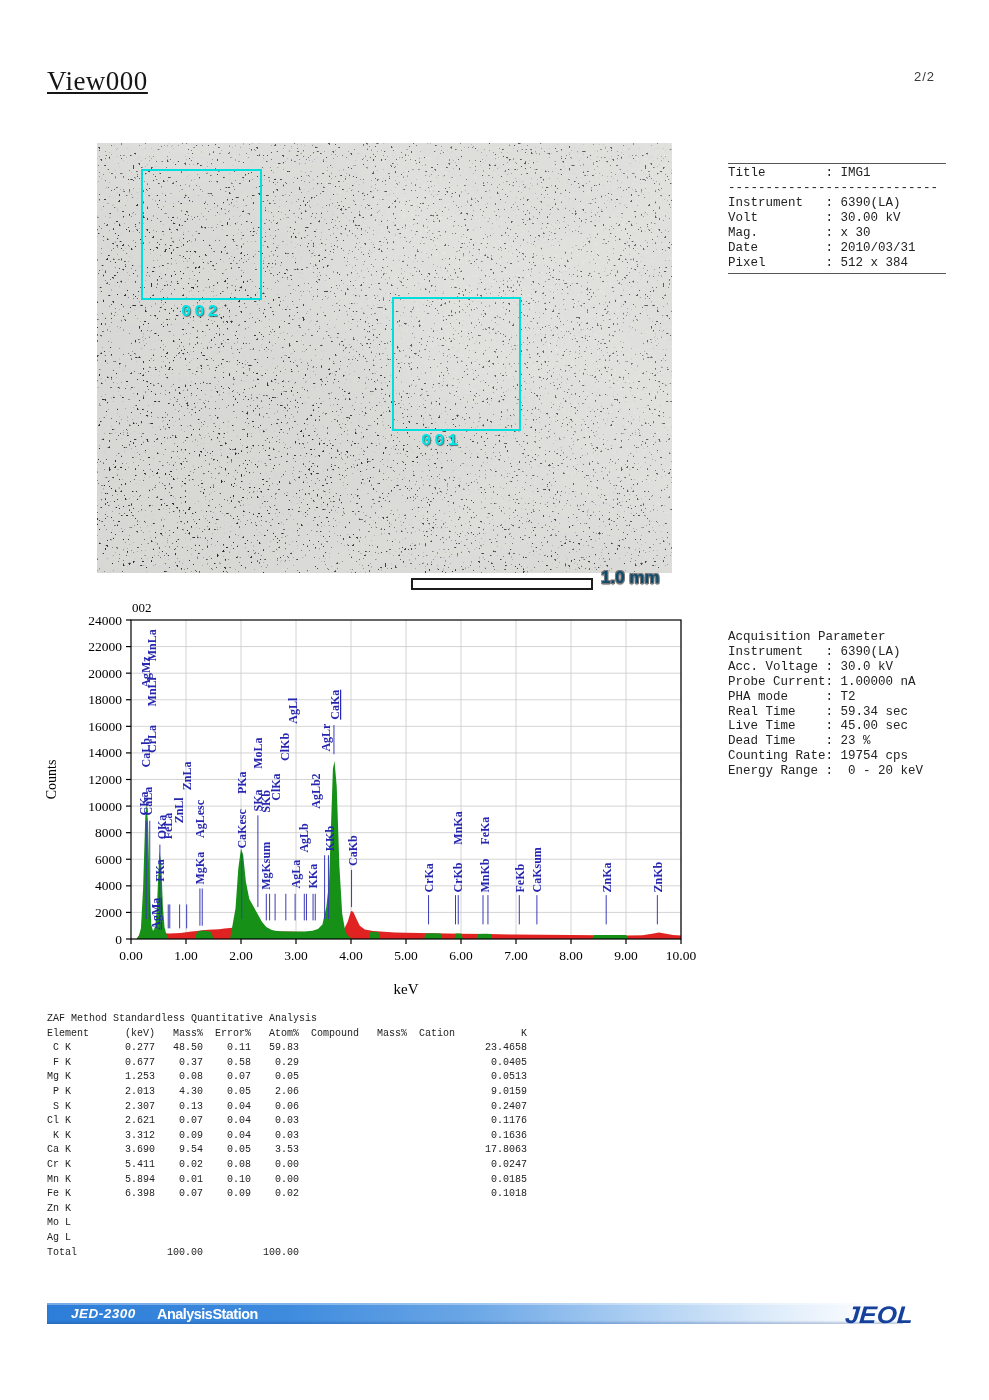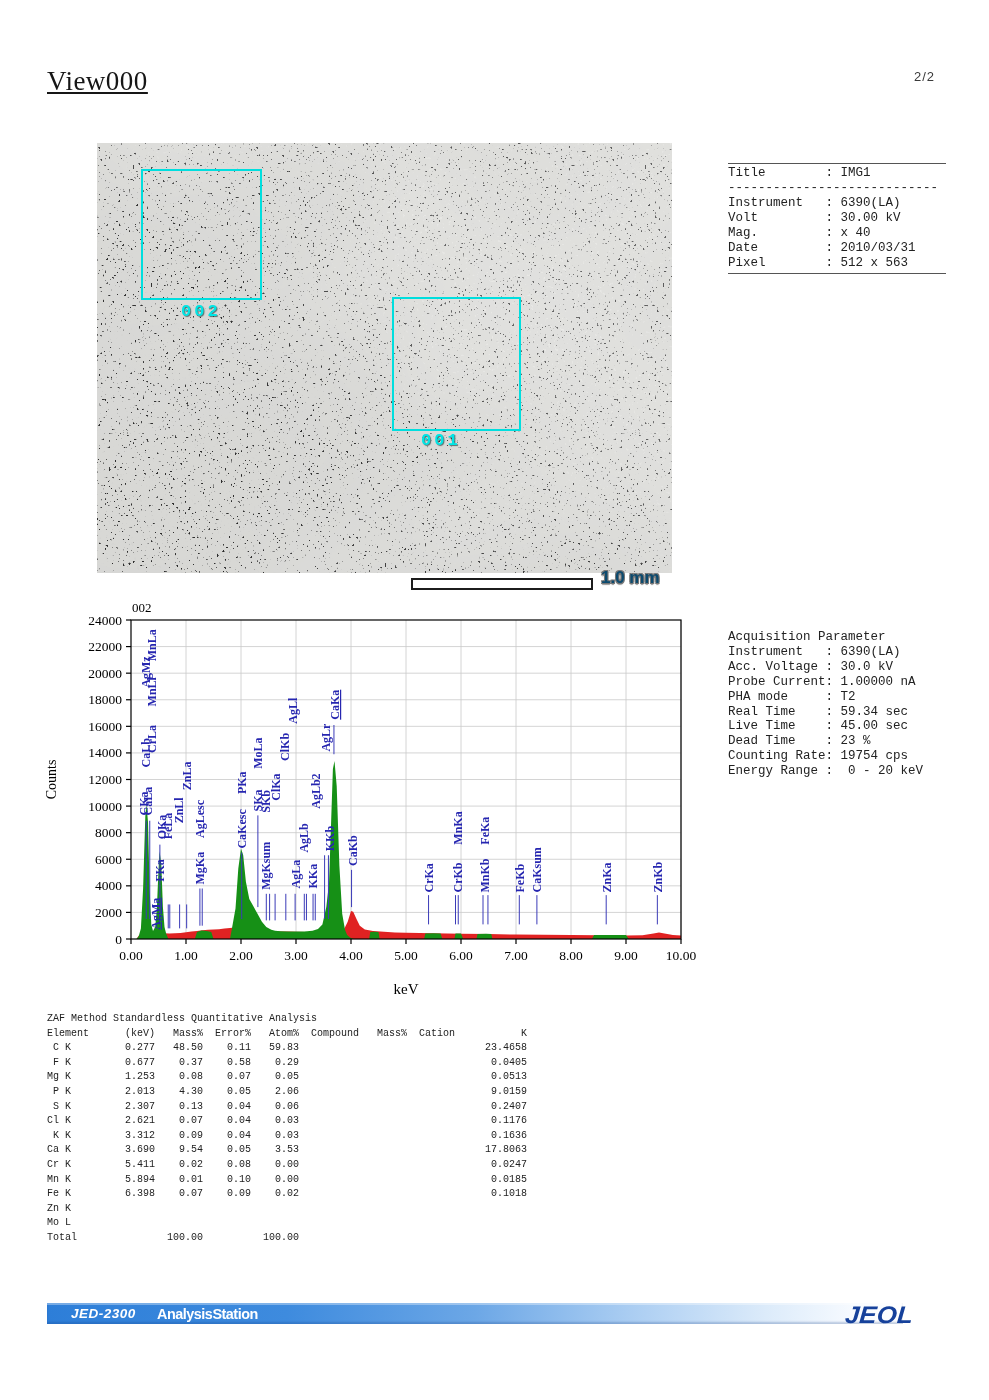--- a/index.html
+++ b/index.html
@@ -108,23 +108,23 @@
   <div id="scalebar"></div>
   <div id="scale-text">1.0 mm</div>
 
   <div id="img-info">
     <div class="rule"></div>
     <div class="line" id="info-title-line">Title        : IMG1</div>
     <div class="line">----------------------------</div>
     <div id="info-rows">
         <div class="line">Instrument   : 6390(LA)</div>
         <div class="line">Volt         : 30.00 kV</div>
-        <div class="line">Mag.         : x 40</div>
+        <div class="line">Mag.         : x 30</div>
         <div class="line">Date         : 2010/03/31</div>
-        <div class="line">Pixel        : 512 x 563</div>
+        <div class="line">Pixel        : 512 x 384</div>
       </div>
     <div class="rule"></div>
   </div>
 
   <div id="chart"><svg width="680" height="415">
         <line x1="146" y1="26" x2="146" y2="345" stroke="#c9c9c9" stroke-width="0.8"></line>
         <line x1="201" y1="26" x2="201" y2="345" stroke="#c9c9c9" stroke-width="0.8"></line>
         <line x1="256" y1="26" x2="256" y2="345" stroke="#c9c9c9" stroke-width="0.8"></line>
         <line x1="311" y1="26" x2="311" y2="345" stroke="#c9c9c9" stroke-width="0.8"></line>
         <line x1="366" y1="26" x2="366" y2="345" stroke="#c9c9c9" stroke-width="0.8"></line>
@@ -296,20 +296,21 @@
       <div class="line"> P K         2.013    4.30    0.05    2.06                                9.0159</div>
       <div class="line"> S K         2.307    0.13    0.04    0.06                                0.2407</div>
       <div class="line">Cl K         2.621    0.07    0.04    0.03                                0.1176</div>
       <div class="line"> K K         3.312    0.09    0.04    0.03                                0.1636</div>
       <div class="line">Ca K         3.690    9.54    0.05    3.53                               17.8063</div>
       <div class="line">Cr K         5.411    0.02    0.08    0.00                                0.0247</div>
       <div class="line">Mn K         5.894    0.01    0.10    0.00                                0.0185</div>
       <div class="line">Fe K         6.398    0.07    0.09    0.02                                0.1018</div>
       <div class="line">Zn K                                                                            </div>
       <div class="line">Mo L                                                                            </div>
+      <div class="line">Ag L                                                                            </div>
       <div class="line">Total               100.00          100.00                                      </div>
     </div>
 
   <div id="footer-bar">
     <span id="footer-model">JED-2300</span>
     <span id="footer-app">AnalysisStation</span>
   </div>
   <div id="jeol-logo">JEOL</div>
 
 </div>

